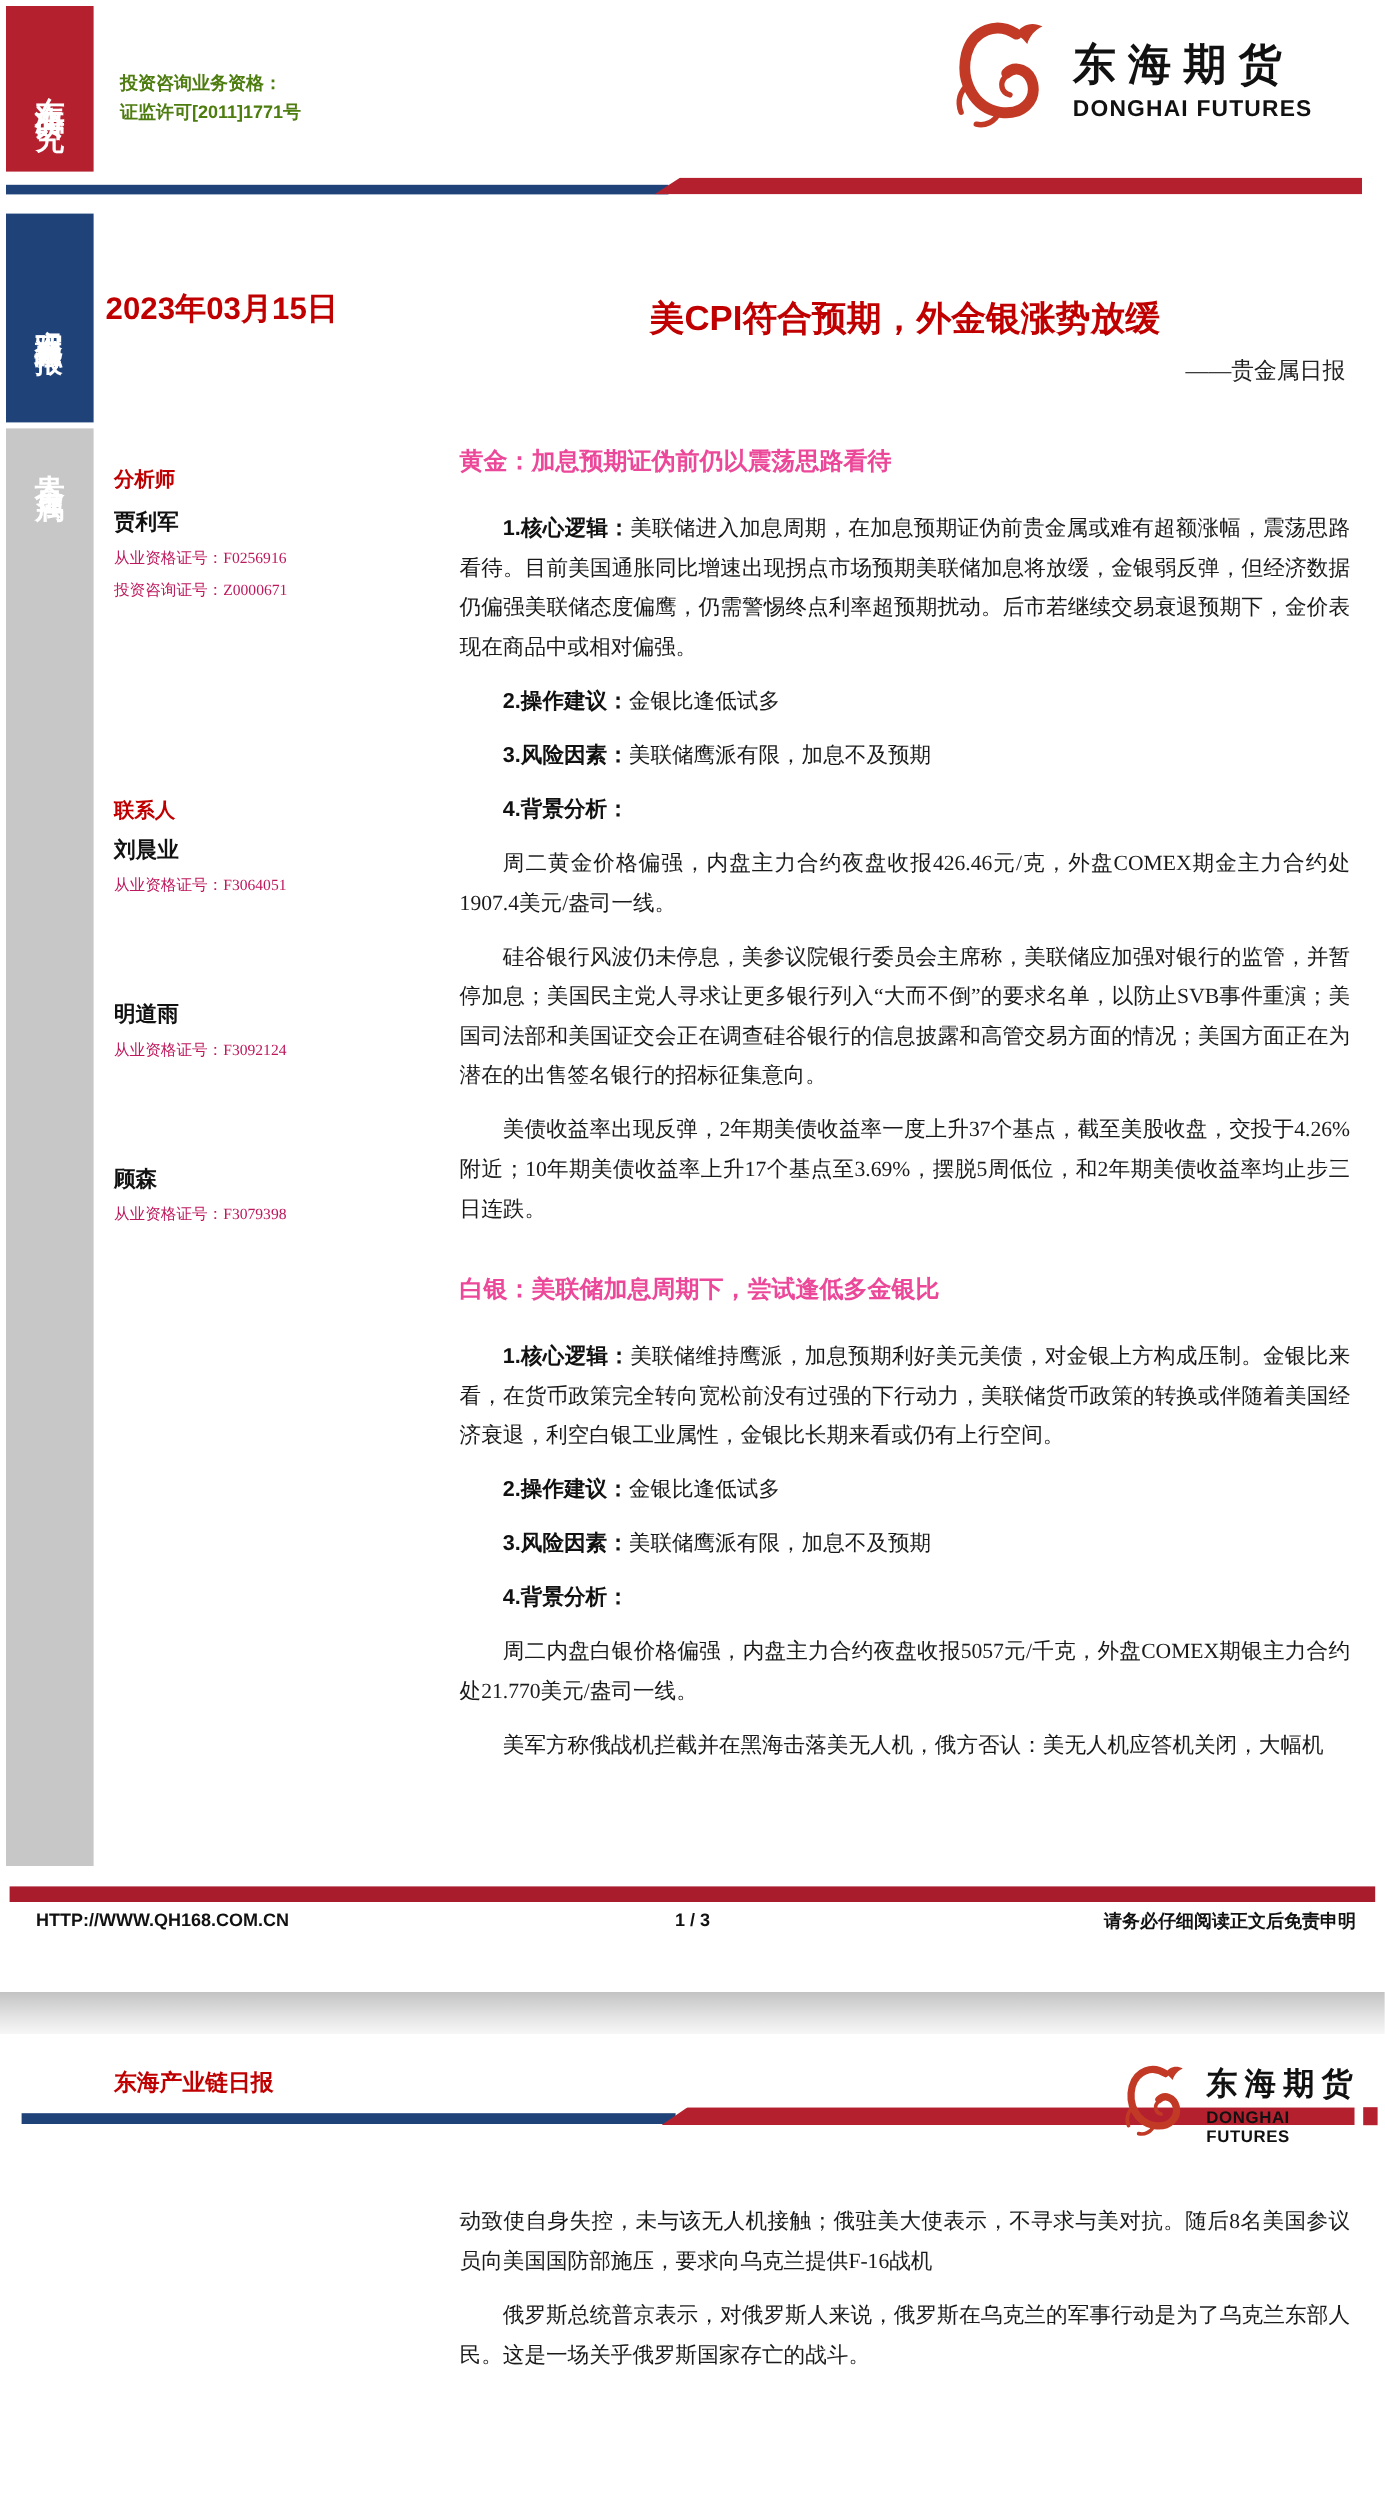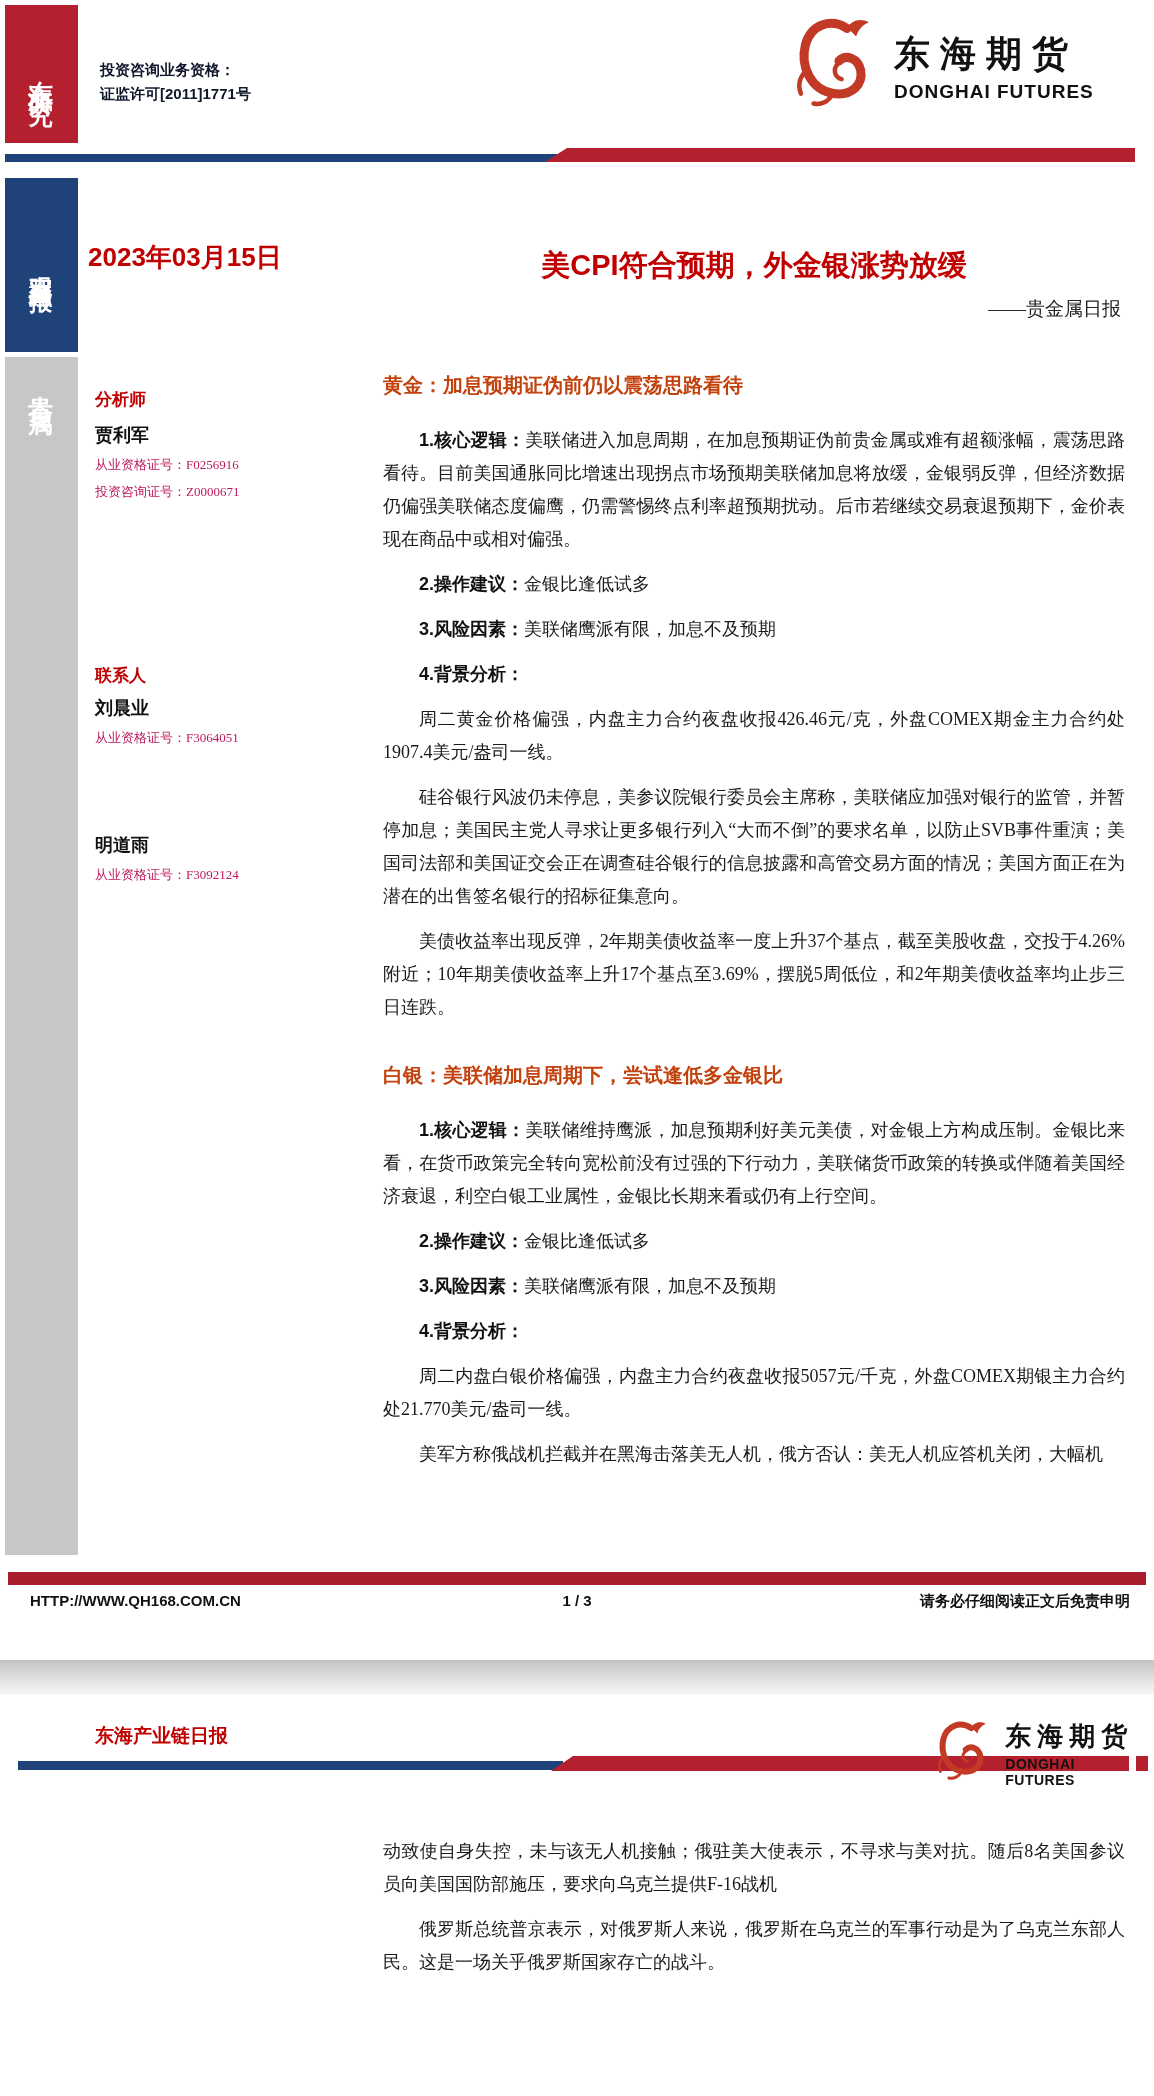--- a/index.html
+++ b/index.html
@@ -6,21 +6,21 @@
   body{width:1154px;height:2096px;position:relative;font-family:"Liberation Serif","DejaVu Serif",serif;color:#1a1a1a;}
   .abs{position:absolute;}
   
   #page1{left:0;top:0;width:1154px;height:1660px;background:#fff;}
   #separator{left:0;top:1660px;width:1154px;height:35px;background:linear-gradient(to bottom,#c3c3c3 0%,#e2e2e2 55%,#f7f7f7 100%);}
   #page2{left:0;top:1695px;width:1154px;height:401px;background:#fff;overflow:hidden;}
   
   .badge-red{left:5px;top:5px;width:73px;height:138px;background:#b5202f;display:flex;align-items:center;justify-content:center;}
   .v-text{writing-mode:vertical-rl;text-orientation:upright;color:#fff;font-family:"Liberation Sans","DejaVu Sans",sans-serif;font-weight:bold;}
   .badge-red .v-text{font-size:25px;letter-spacing:7px;}
-  .qual{left:100px;top:58px;color:#0f172a;font-family:"Liberation Sans","DejaVu Sans",sans-serif;font-weight:bold;font-size:15px;line-height:24px;}
+  .qual{left:100px;top:58px;color:#4d7c0f;font-family:"Liberation Sans","DejaVu Sans",sans-serif;font-weight:bold;font-size:15px;line-height:24px;}
   .logo{display:flex;align-items:center;}
   .logo-1{left:792px;top:14px;width:352px;height:104px;}
   .logo-txt{margin-left:10px;}
   .logo-cn{font-family:"Liberation Sans","DejaVu Sans",sans-serif;font-weight:bold;color:#111;letter-spacing:10px;}
   .logo-en{font-family:"Liberation Sans","DejaVu Sans",sans-serif;font-weight:bold;color:#111;letter-spacing:1px;}
   .logo-1 .logo-cn{font-size:36px;}
   .logo-1 .logo-en{font-size:19px;margin-top:2px;}
   .bar-blue{background:#1f4379;height:8px;}
   .bar-red{background:#b5202f;height:14px;clip-path:polygon(22px 0,100% 0,100% 100%,0 100%);}
   .bar-blue-1{left:5px;top:154px;width:552px;}
@@ -38,21 +38,21 @@
   .col-left{left:95px;top:388px;width:275px;height:1100px;}
   .sec-label{color:#c00000;font-family:"Liberation Sans","DejaVu Sans",sans-serif;font-weight:bold;font-size:17px;}
   .person-name{font-family:"Liberation Sans","DejaVu Sans",sans-serif;font-weight:bold;font-size:18px;color:#111;margin-top:12px;}
   .cert{font-size:13px;color:#be185d;margin-top:9px;}
   .contact-label{position:absolute;top:276px;left:0;}
   .person{position:absolute;left:0;}
   .p-1{top:308px;} .p-2{top:445px;} .p-3{top:582px;}
   .person .person-name{margin-top:0;}
   
   .col-main{left:383px;top:358px;width:742px;}
-  .sec-heading{color:#c2410c;font-family:"Liberation Sans","DejaVu Sans",sans-serif;font-weight:bold;font-size:20px;line-height:30px;margin:12px 0 24px 0;}
+  .sec-heading{color:#ec4899;font-family:"Liberation Sans","DejaVu Sans",sans-serif;font-weight:bold;font-size:20px;line-height:30px;margin:12px 0 24px 0;}
   .sec-heading.silver{margin-top:36px;}
   .para{font-size:18px;line-height:33px;text-align:justify;text-indent:2em;margin:0 0 12px 0;}
   .para.no-indent{text-indent:0;}
   .lbl{font-family:"Liberation Sans","DejaVu Sans",sans-serif;font-weight:bold;color:#111;}
   
   .footer-bar{left:8px;top:1572px;width:1138px;height:13px;background:#a81c2b;}
   .footer-row{left:0;top:1592px;width:1154px;height:26px;font-family:"Liberation Sans","DejaVu Sans",sans-serif;font-weight:bold;font-size:15px;color:#111;}
   .footer-url{position:absolute;left:30px;top:0;}
   .footer-page{position:absolute;left:0;width:100%;text-align:center;top:0;}
   .footer-disc{position:absolute;right:24px;top:0;}
@@ -115,20 +115,24 @@
 
     <div class="sec-label contact-label">联系人</div>
     <div class="person p-1">
       <div class="person-name">刘晨业</div>
       <div class="cert">从业资格证号：F3064051</div>
     </div>
     <div class="person p-2">
       <div class="person-name">明道雨</div>
       <div class="cert">从业资格证号：F3092124</div>
     </div>
+    <div class="person p-3">
+      <div class="person-name">顾森</div>
+      <div class="cert">从业资格证号：F3079398</div>
+    </div>
   </div>
 
   <div class="abs col-main">
     <div class="sec-heading">黄金：加息预期证伪前仍以震荡思路看待</div>
 
     <p class="para"><span class="lbl">1.核心逻辑：</span><span>美联储进入加息周期，在加息预期证伪前贵金属或难有超额涨幅，震荡思路看待。目前美国通胀同比增速出现拐点市场预期美联储加息将放缓，金银弱反弹，但经济数据仍偏强美联储态度偏鹰，仍需警惕终点利率超预期扰动。后市若继续交易衰退预期下，金价表现在商品中或相对偏强。</span></p>
     <p class="para"><span class="lbl">2.操作建议：</span><span>金银比逢低试多</span></p>
     <p class="para"><span class="lbl">3.风险因素：</span><span>美联储鹰派有限，加息不及预期</span></p>
     <p class="para"><span class="lbl">4.背景分析：</span></p>
 

